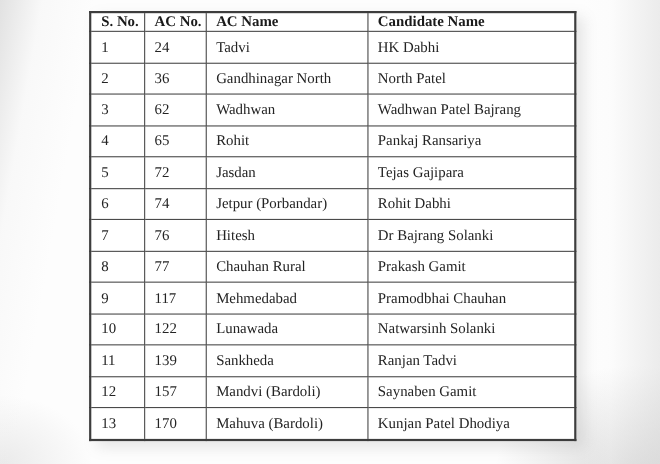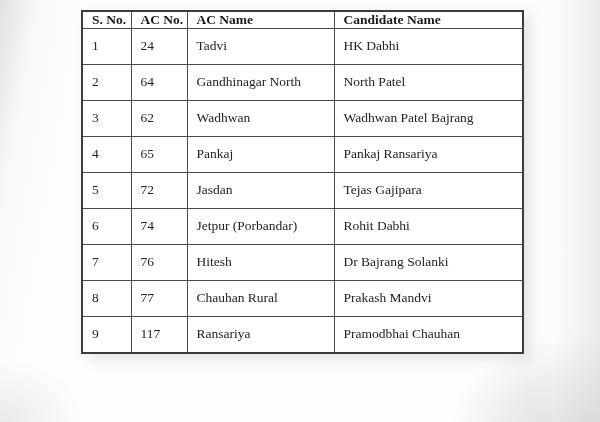--- a/index.html
+++ b/index.html
@@ -17,21 +17,21 @@
       linear-gradient(to left, rgba(214,214,214,0.45) 0px, rgba(248,248,248,0.25) 45px, rgba(255,255,255,0) 70px),
       radial-gradient(ellipse 180px 140px at 96% 102%, rgba(188,188,188,0.55), rgba(255,255,255,0) 70%),
       radial-gradient(ellipse 120px 90px at 0% 100%, rgba(205,205,205,0.4), rgba(255,255,255,0) 70%);
     overflow: hidden;
   }
   table.ac-table {
     position: absolute;
     left: 81px;
     top: 10px;
     width: 441px;
-    height: 344px;
+    height: 391px;
     border-collapse: collapse;
     table-layout: fixed;
     background: #ffffff;
     box-shadow: 7px 5px 12px rgba(120,120,120,0.18);
   }
   table.ac-table th,
   table.ac-table td {
     border: 1px solid #4a4a4a;
     padding: 0 0 0 9px;
     font-size: 13.5px;
@@ -70,34 +70,34 @@
     </thead>
     <tbody>
       <tr>
         <td>1</td>
         <td>24</td>
         <td>Tadvi</td>
         <td>HK Dabhi</td>
       </tr>
       <tr>
         <td>2</td>
-        <td>64</td>
+        <td>36</td>
         <td>Gandhinagar North</td>
         <td>North Patel</td>
       </tr>
       <tr>
         <td>3</td>
         <td>62</td>
         <td>Wadhwan</td>
         <td>Wadhwan Patel Bajrang</td>
       </tr>
       <tr>
         <td>4</td>
         <td>65</td>
-        <td>Pankaj</td>
+        <td>Rohit</td>
         <td>Pankaj Ransariya</td>
       </tr>
       <tr>
         <td>5</td>
         <td>72</td>
         <td>Jasdan</td>
         <td>Tejas Gajipara</td>
       </tr>
       <tr>
         <td>6</td>
@@ -108,23 +108,47 @@
       <tr>
         <td>7</td>
         <td>76</td>
         <td>Hitesh</td>
         <td>Dr Bajrang Solanki</td>
       </tr>
       <tr>
         <td>8</td>
         <td>77</td>
         <td>Chauhan Rural</td>
-        <td>Prakash Mandvi</td>
+        <td>Prakash Gamit</td>
       </tr>
       <tr>
         <td>9</td>
         <td>117</td>
-        <td>Ransariya</td>
+        <td>Mehmedabad</td>
         <td>Pramodbhai Chauhan</td>
+      </tr>
+      <tr>
+        <td>10</td>
+        <td>122</td>
+        <td>Lunawada</td>
+        <td>Natwarsinh Solanki</td>
+      </tr>
+      <tr>
+        <td>11</td>
+        <td>139</td>
+        <td>Sankheda</td>
+        <td>Ranjan Tadvi</td>
+      </tr>
+      <tr>
+        <td>12</td>
+        <td>157</td>
+        <td>Mandvi (Bardoli)</td>
+        <td>Saynaben Gamit</td>
+      </tr>
+      <tr>
+        <td>13</td>
+        <td>170</td>
+        <td>Mahuva (Bardoli)</td>
+        <td>Kunjan Patel Dhodiya</td>
       </tr>
     </tbody>
   </table>
 </div>
 
 </body></html>

